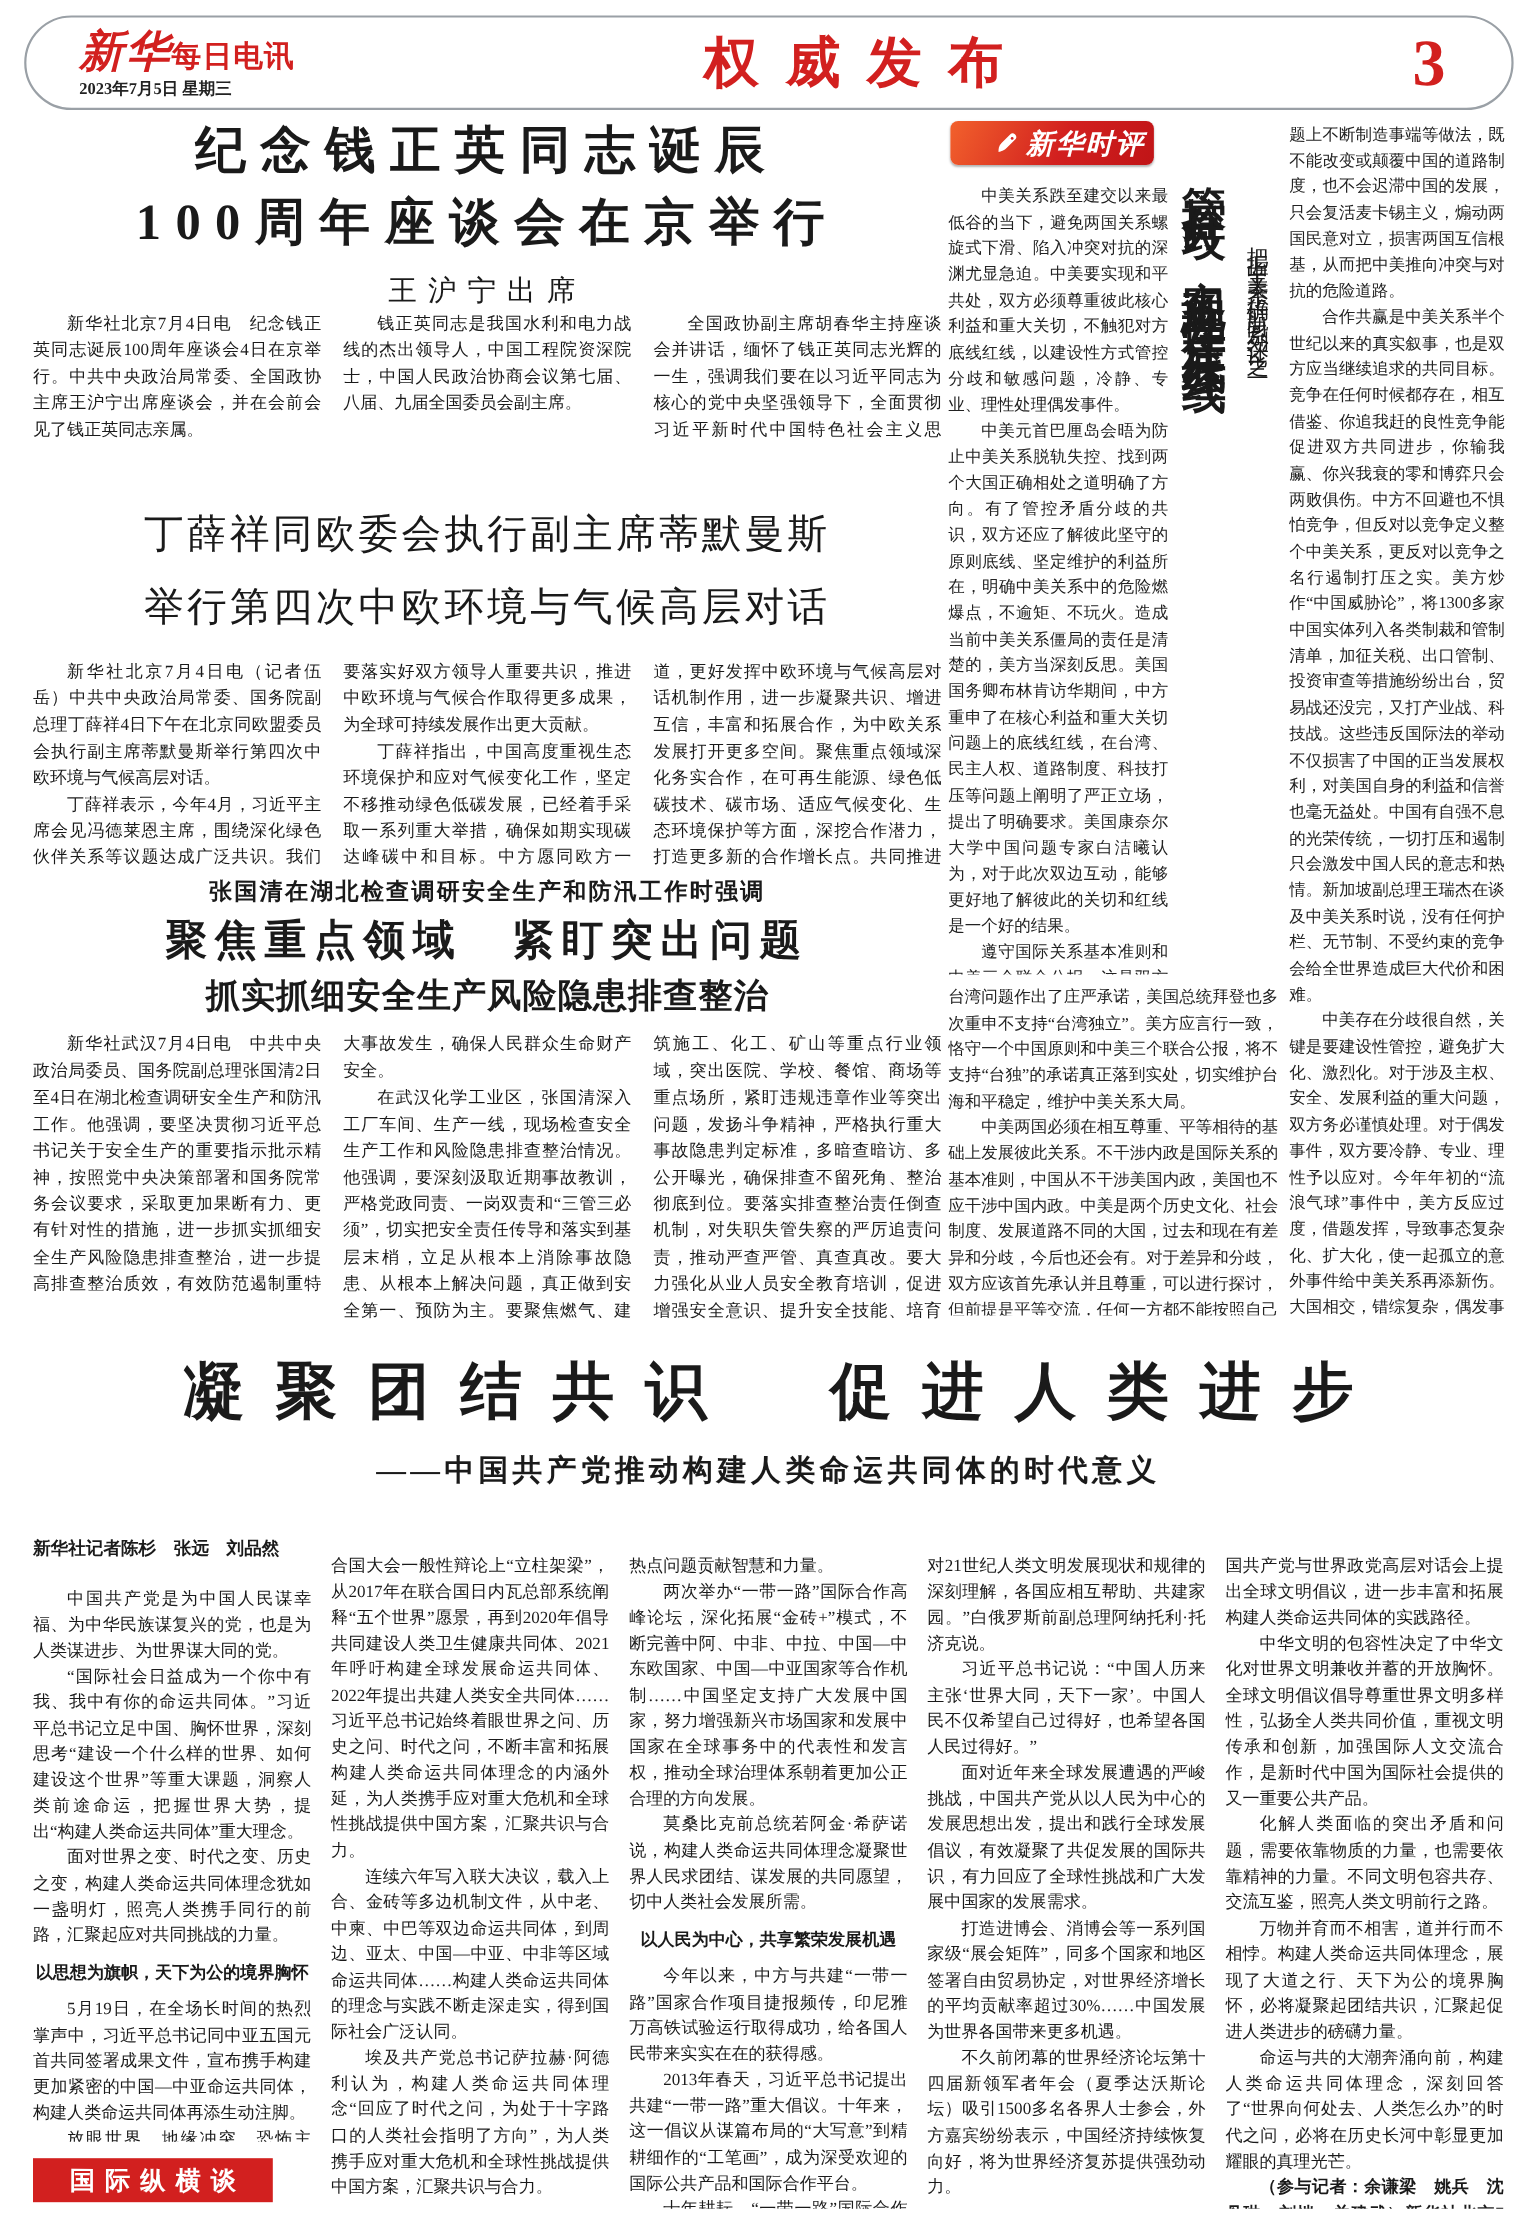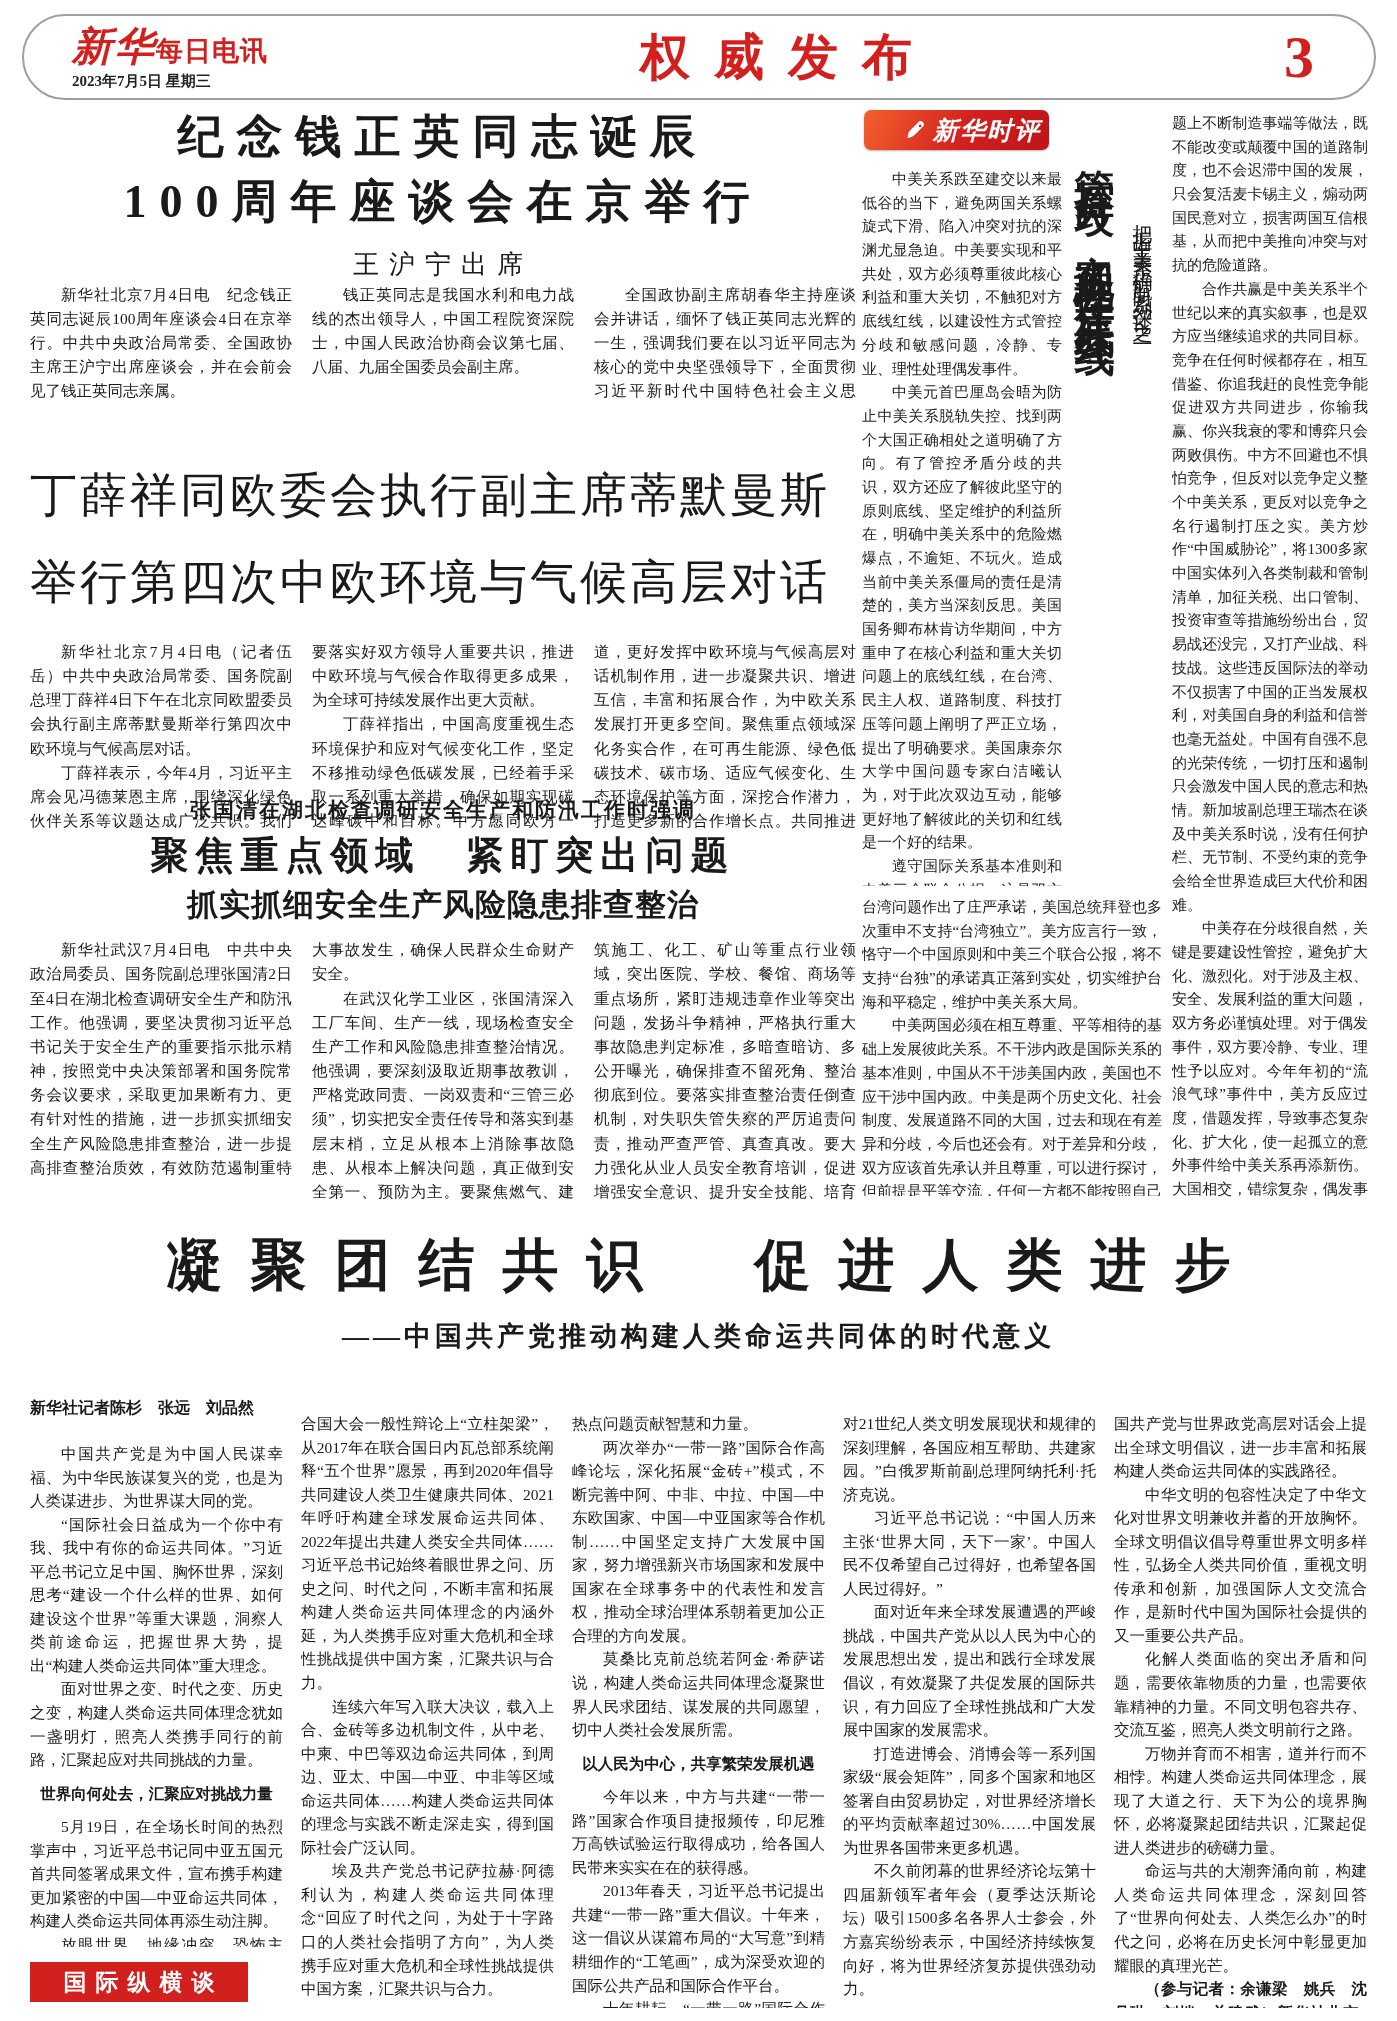--- a/index.html
+++ b/index.html
@@ -22,21 +22,21 @@
            font-family:"Liberation Sans","DejaVu Sans",sans-serif;}
   .signoff{font-weight:bold;}
   .bodycols{column-gap:20px;font-size:15.5px;line-height:1.56;overflow:hidden;}
   
   .art1{position:absolute;left:30px;top:104px;width:826px;}
   .art1 .h{font-size:46px;font-weight:bold;text-align:center;letter-spacing:13px;line-height:1.42;white-space:nowrap;}
   .art1 .sub{font-size:26px;text-align:center;letter-spacing:10px;margin-top:12px;}
   .art1 .bodycols{column-count:3;height:128px;margin-top:1px;}
   
   .art2{position:absolute;left:30px;top:452px;width:826px;}
-  .art2 .h{font-size:47px;font-weight:500;text-align:left;letter-spacing:3px;line-height:1.85;white-space:nowrap;}
+  .art2 .h{font-size:36px;font-weight:500;text-align:center;letter-spacing:3px;line-height:1.85;white-space:nowrap;}
   .art2 .bodycols{column-count:3;height:196px;margin-top:14px;}
   
   .art3{position:absolute;left:30px;top:796px;width:826px;}
   .art3 .kicker{font-size:21px;font-weight:bold;text-align:center;letter-spacing:2px;}
   .art3 .h1{font-size:38px;font-weight:bold;text-align:center;letter-spacing:7px;line-height:1.25;margin-top:8px;white-space:nowrap;}
   .art3 .h2{font-size:31px;font-weight:bold;text-align:center;letter-spacing:1px;line-height:1.25;margin-top:6px;white-space:nowrap;}
   .art3 .bodycols{column-count:3;height:278px;margin-top:14px;}
   
   .comm{position:absolute;left:862px;top:100px;width:505px;height:1106px;}
   .badge{position:absolute;left:2px;top:10px;width:152px;height:40px;border-radius:7px;
@@ -145,21 +145,21 @@
       </div>
   </div>
 
   <div class="feat-h">凝聚团结共识　促进人类进步</div>
   <div class="feat-sub">——中国共产党推动构建人类命运共同体的时代意义</div>
   <div class="feat-by">新华社记者陈杉　张远　刘品然</div>
   <div class="f-col f-col1">
       <p class="para">中国共产党是为中国人民谋幸福、为中华民族谋复兴的党，也是为人类谋进步、为世界谋大同的党。</p>
       <p class="para">“国际社会日益成为一个你中有我、我中有你的命运共同体。”习近平总书记立足中国、胸怀世界，深刻思考“建设一个什么样的世界、如何建设这个世界”等重大课题，洞察人类前途命运，把握世界大势，提出“构建人类命运共同体”重大理念。</p>
       <p class="para">面对世界之变、时代之变、历史之变，构建人类命运共同体理念犹如一盏明灯，照亮人类携手同行的前路，汇聚起应对共同挑战的力量。</p>
-      <p class="subhead">世界向何处去，汇聚应对挑战力量</p>
+      <p class="subhead">以思想为旗帜，天下为公的境界胸怀</p>
       <p class="para">5月19日，在全场长时间的热烈掌声中，习近平总书记同中亚五国元首共同签署成果文件，宣布携手构建更加紧密的中国—中亚命运共同体，构建人类命运共同体再添生动注脚。</p>
       <p class="para">放眼世界，地缘冲突、恐怖主义、气候变暖、能源危机等全球性挑战此起彼伏，“世界怎么了、我们怎么办”的时代之问愈发紧迫。</p>
     </div>
   <div class="f-col f-col2">
       <p class="para cont">合国大会一般性辩论上“立柱架梁”，从2017年在联合国日内瓦总部系统阐释“五个世界”愿景，再到2020年倡导共同建设人类卫生健康共同体、2021年呼吁构建全球发展命运共同体、2022年提出共建人类安全共同体……习近平总书记始终着眼世界之问、历史之问、时代之问，不断丰富和拓展构建人类命运共同体理念的内涵外延，为人类携手应对重大危机和全球性挑战提供中国方案，汇聚共识与合力。</p>
       <p class="para">连续六年写入联大决议，载入上合、金砖等多边机制文件，从中老、中柬、中巴等双边命运共同体，到周边、亚太、中国—中亚、中非等区域命运共同体……构建人类命运共同体的理念与实践不断走深走实，得到国际社会广泛认同。</p>
       <p class="para">埃及共产党总书记萨拉赫·阿德利认为，构建人类命运共同体理念“回应了时代之问，为处于十字路口的人类社会指明了方向”，为人类携手应对重大危机和全球性挑战提供中国方案，汇聚共识与合力。</p>
     </div>
   <div class="f-col f-col3">
       <p class="para cont">热点问题贡献智慧和力量。</p>

